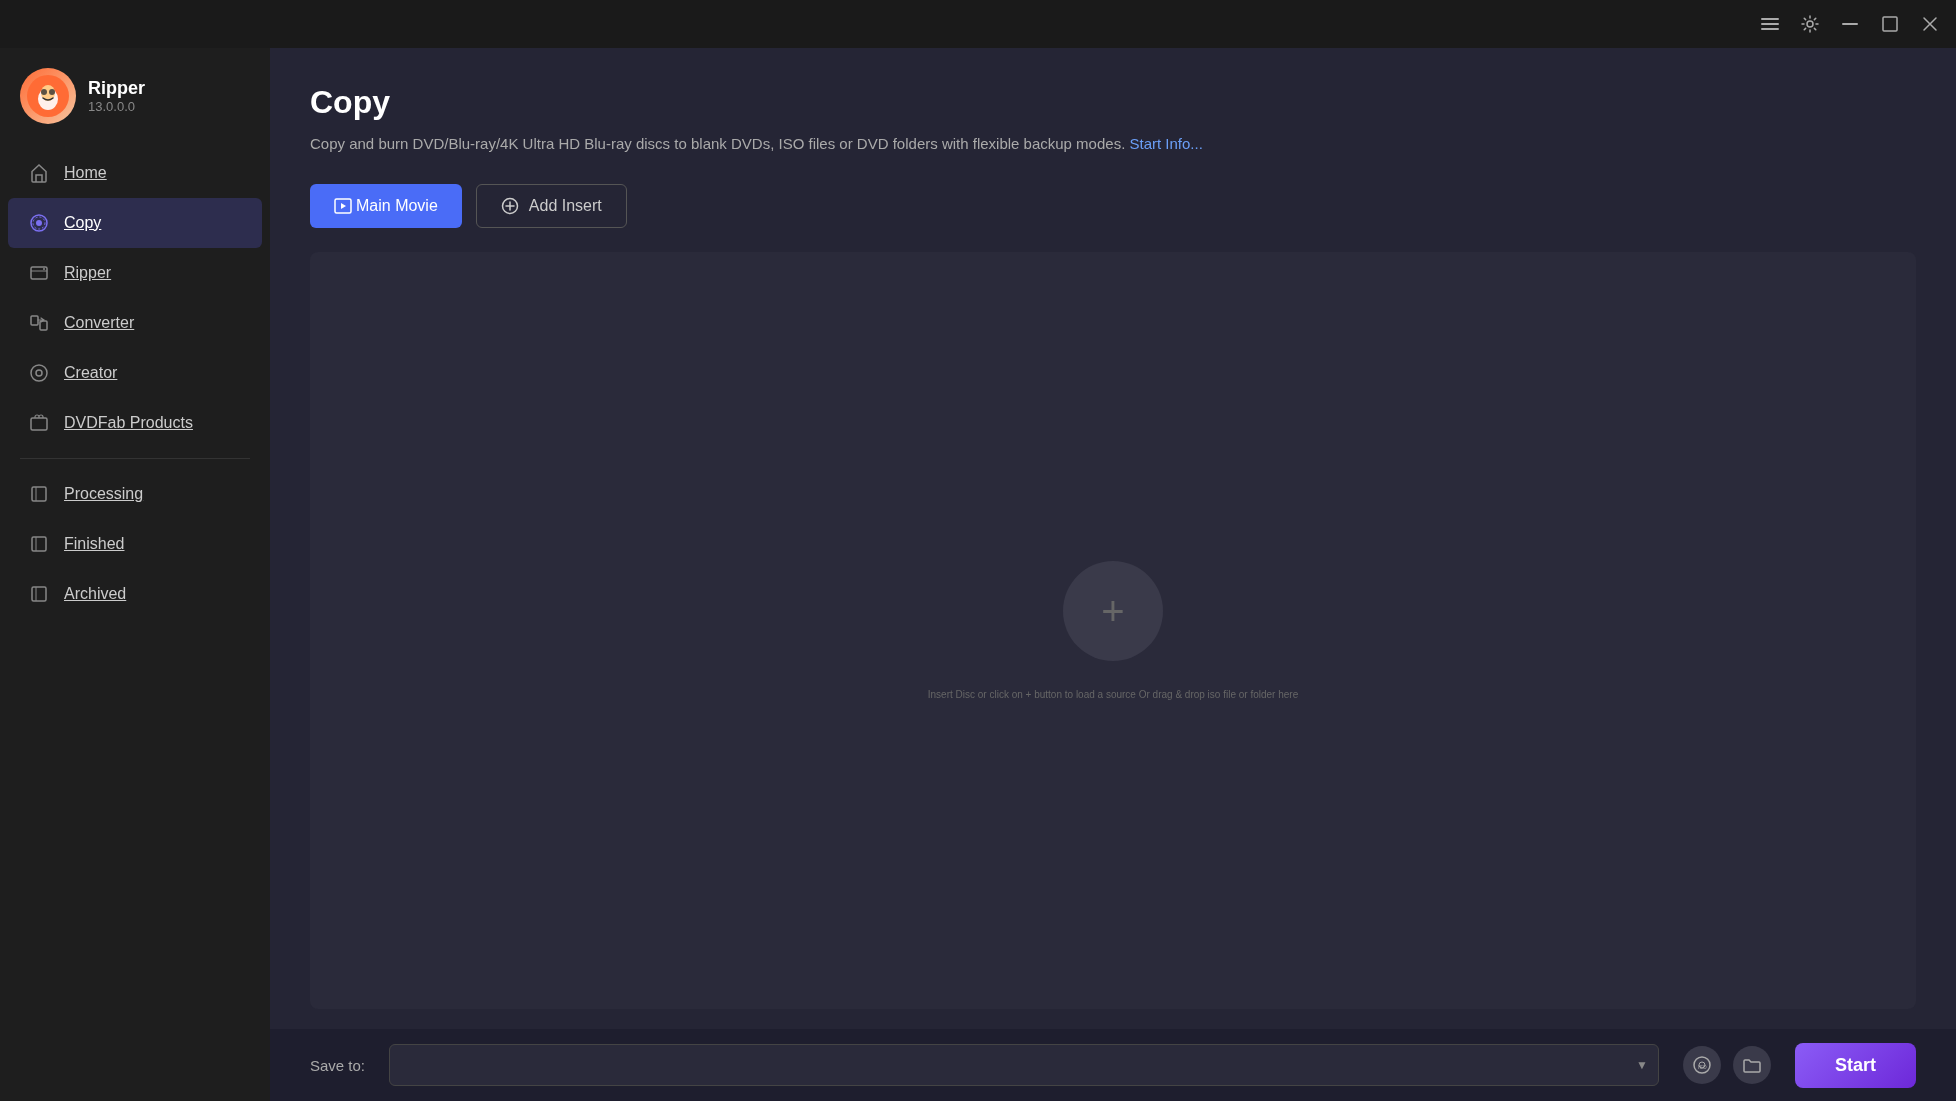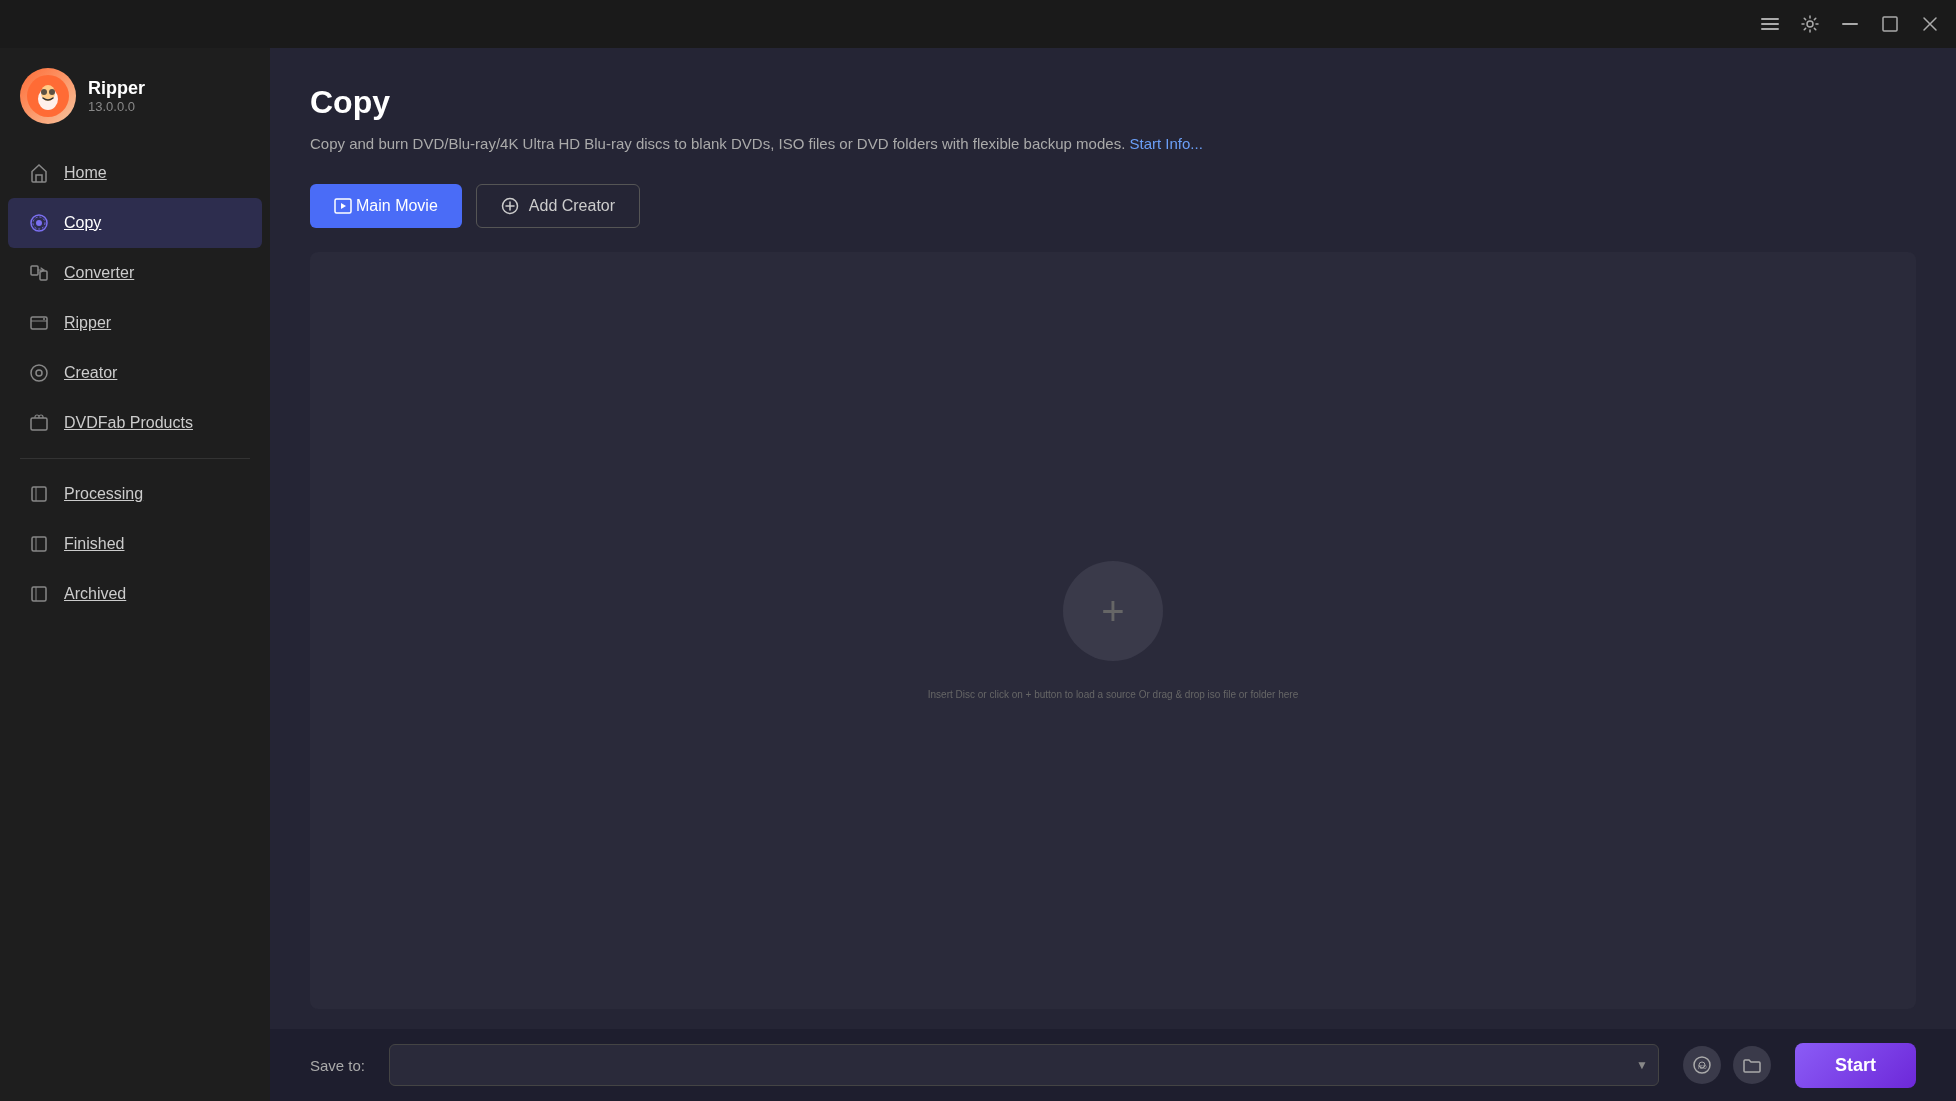--- a/index.html
+++ b/index.html
@@ -401,37 +401,37 @@
             <circle cx="10" cy="10" r="3" fill="#7b6ff0"></circle>
             <circle cx="10" cy="10" r="6" stroke="#7b6ff0" stroke-width="1" fill="none" stroke-dasharray="2 2"></circle>
           </svg>
         </div>
         <span class="nav-label">Copy</span>
       </div>
 
       <div class="nav-item">
         <div class="nav-icon">
           <svg width="20" height="20" viewBox="0 0 20 20" fill="none">
+            <rect x="2" y="4" width="16" height="12" rx="1.5" stroke="#888" stroke-width="1.5" fill="none"></rect>
+            <line x1="2" y1="8" x2="18" y2="8" stroke="#888" stroke-width="1"></line>
+            <circle cx="15" cy="6" r="1" fill="#888"></circle>
+          </svg>
+        </div>
+        <span class="nav-label">Ripper</span>
+      </div>
+
+      <div class="nav-item">
+        <div class="nav-icon">
+          <svg width="20" height="20" viewBox="0 0 20 20" fill="none">
             <rect x="2" y="3" width="7" height="9" rx="1" stroke="#888" stroke-width="1.5" fill="none"></rect>
             <rect x="11" y="8" width="7" height="9" rx="1" stroke="#888" stroke-width="1.5" fill="none"></rect>
             <path d="M9 7h6M12 5l3 2-3 2" stroke="#888" stroke-width="1.2" stroke-linecap="round"></path>
           </svg>
         </div>
         <span class="nav-label">Converter</span>
-      </div>
-
-      <div class="nav-item">
-        <div class="nav-icon">
-          <svg width="20" height="20" viewBox="0 0 20 20" fill="none">
-            <rect x="2" y="4" width="16" height="12" rx="1.5" stroke="#888" stroke-width="1.5" fill="none"></rect>
-            <line x1="2" y1="8" x2="18" y2="8" stroke="#888" stroke-width="1"></line>
-            <circle cx="15" cy="6" r="1" fill="#888"></circle>
-          </svg>
-        </div>
-        <span class="nav-label">Ripper</span>
       </div>
 
       <div class="nav-item">
         <div class="nav-icon">
           <svg width="20" height="20" viewBox="0 0 20 20" fill="none">
             <circle cx="10" cy="10" r="8" stroke="#888" stroke-width="1.5" fill="none"></circle>
             <circle cx="10" cy="10" r="3" stroke="#888" stroke-width="1.5" fill="none"></circle>
           </svg>
         </div>
         <span class="nav-label">Creator</span>
@@ -499,21 +499,21 @@
             <rect x="1" y="2" width="16" height="14" rx="1.5" stroke="#fff" stroke-width="1.5" fill="none"></rect>
             <path d="M7 6l5 3-5 3V6z" fill="#fff"></path>
           </svg>
           <span>Main Movie</span>
         </button>
         <button class="btn-add-source">
           <svg width="18" height="18" viewBox="0 0 18 18" fill="none">
             <circle cx="9" cy="9" r="7.5" stroke="#ccc" stroke-width="1.5" fill="none"></circle>
             <path d="M9 5v8M5 9h8" stroke="#ccc" stroke-width="1.5" stroke-linecap="round"></path>
           </svg>
-          <span>Add Creator</span>
+          <span>Add Insert</span>
         </button>
       </div>
 
       <div class="drop-zone">
         <div class="drop-zone-circle">
           <span class="drop-zone-plus">+</span>
         </div>
         <p class="drop-zone-text">Insert Disc or click on + button to load a source Or drag &amp; drop iso file or folder here</p>
       </div>
 

